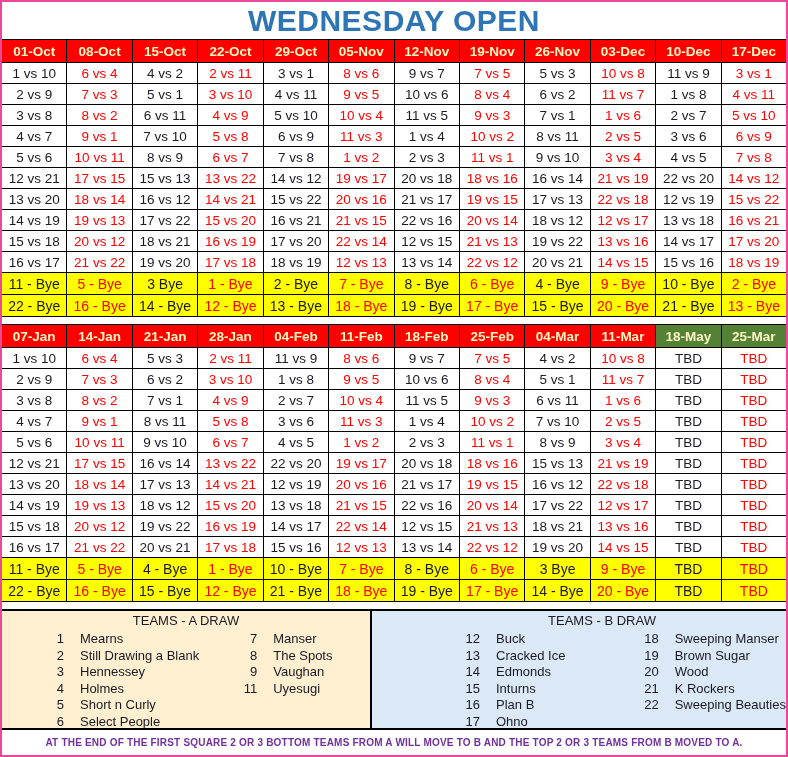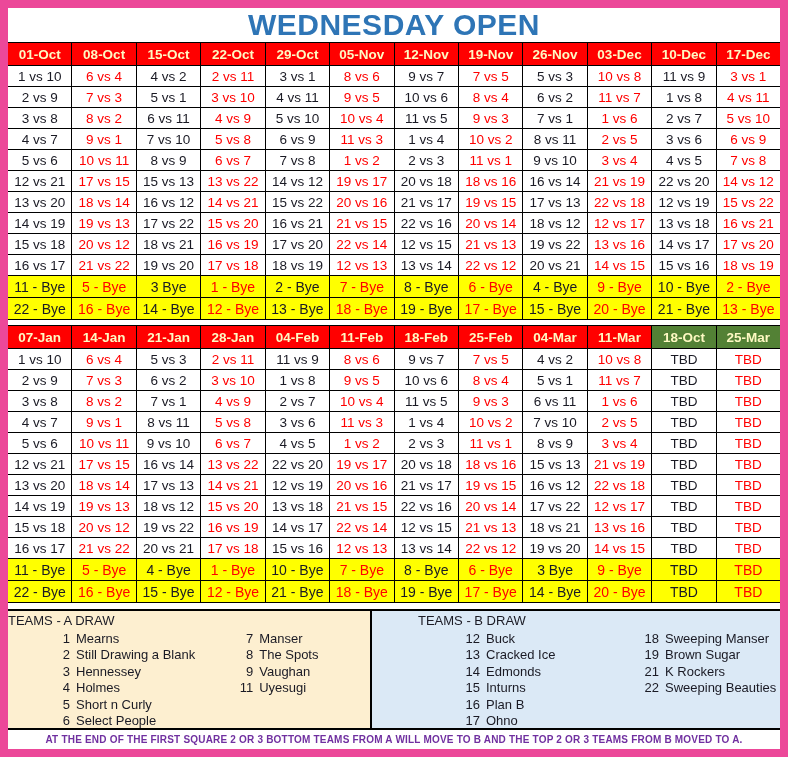--- a/index.html
+++ b/index.html
@@ -1,21 +1,21 @@
 <!DOCTYPE html>
 <html style="--title-blue: #2E75B6; --header-red: #FF0000; --header-green: #538135; --bye-yellow: #FFFF00; --game-red: #FF0000; --game-black: #1A1A24; --a-draw-bg: #FDEFD0; --b-draw-bg: #DBE9F6; --footer-purple: #7030A0;"><head>
 <meta charset="utf-8">
 <style>
   * { box-sizing: border-box; margin: 0; padding: 0; }
   html, body { width: 788px; height: 757px; background: #fff; overflow: hidden; }
   body { font-family: "Liberation Sans", "DejaVu Sans", sans-serif; }
 
   .page {
     width: 788px; height: 757px;
-    border: 8px solid #ec4899;
+    border: 2px solid #ec4899;
     background: #fff;
     display: flex; flex-direction: column;
   }
 
   .title-bar { height: 42px; display: flex; align-items: center; justify-content: center; }
   .title-bar h1 {
     font-size: 30px; font-weight: bold; letter-spacing: 0.5px;
     color: var(--title-blue, #2E75B6);
   }
 
@@ -35,26 +35,26 @@
   .bcell { height: 22px; font-size: 14px; background: var(--bye-yellow, #FFFF00); }
   .col.black .gcell, .col.black .bcell { color: var(--game-black, #1A1A24); }
   .col.red   .gcell, .col.red   .bcell { color: var(--game-red, #FF0000); }
 
   .gap { height: 8px; background: #fff; }
 
   .teams-row { height: 119px; display: flex; border-top: 2px solid #000; }
   .teams-box { flex: 1 1 0; overflow: hidden; }
   .teams-box.a { background: var(--a-draw-bg, #FDEFD0); }
   .teams-box.b { background: var(--b-draw-bg, #DBE9F6); border-left: 2px solid #000; padding-left: 46px; }
-  .teams-header { height: 20px; line-height: 20px; text-align: left; font-size: 13px; color: #1A1A24; }
+  .teams-header { height: 20px; line-height: 20px; text-align: center; font-size: 13px; color: #1A1A24; }
   .teams-cols { display: flex; }
   .teams-cols ul { flex: 1 1 0; list-style: none; }
   .teams-cols ul li { height: 16.5px; line-height: 16.5px; font-size: 13px; color: #1A1A24; display: flex; }
   .tnum { display: inline-block; width: 18px; text-align: right; flex: 0 0 18px; }
-  .tname { margin-left: 6px; white-space: nowrap; }
+  .tname { margin-left: 16px; white-space: nowrap; }
   .ul-pad1 { padding-left: 44px; }
   .ul-pad2 { padding-left: 40px; }
 
   .footer {
     height: 30px; border-top: 2px solid #000;
     display: flex; align-items: center; justify-content: center;
     font-size: 10px; font-weight: bold; letter-spacing: 0.2px;
     color: var(--footer-purple, #7030A0);
     background: #fff;
   }
@@ -398,21 +398,21 @@
         <div class="cell gcell">3 vs 4</div>
         <div class="cell gcell">21 vs 19</div>
         <div class="cell gcell">22 vs 18</div>
         <div class="cell gcell">12 vs 17</div>
         <div class="cell gcell">13 vs 16</div>
         <div class="cell gcell">14 vs 15</div>
         <div class="cell bcell">9 - Bye</div>
         <div class="cell bcell">20 - Bye</div>
       </div>
       <div class="col black">
-        <div class="cell hcell green">18-Oct</div>
+        <div class="cell hcell green">18-May</div>
         <div class="cell gcell">TBD</div>
         <div class="cell gcell">TBD</div>
         <div class="cell gcell">TBD</div>
         <div class="cell gcell">TBD</div>
         <div class="cell gcell">TBD</div>
         <div class="cell gcell">TBD</div>
         <div class="cell gcell">TBD</div>
         <div class="cell gcell">TBD</div>
         <div class="cell gcell">TBD</div>
         <div class="cell gcell">TBD</div>
@@ -520,20 +520,24 @@
         <ul id="teams-b-2" class="ul-pad2">
             <li>
               <span class="tnum">18</span>
               <span class="tname">Sweeping Manser</span>
             </li>
             <li>
               <span class="tnum">19</span>
               <span class="tname">Brown Sugar</span>
             </li>
             <li>
+              <span class="tnum">20</span>
+              <span class="tname">Wood</span>
+            </li>
+            <li>
               <span class="tnum">21</span>
               <span class="tname">K Rockers</span>
             </li>
             <li>
               <span class="tnum">22</span>
               <span class="tname">Sweeping Beauties</span>
             </li>
           </ul>
       </div>
     </div>

